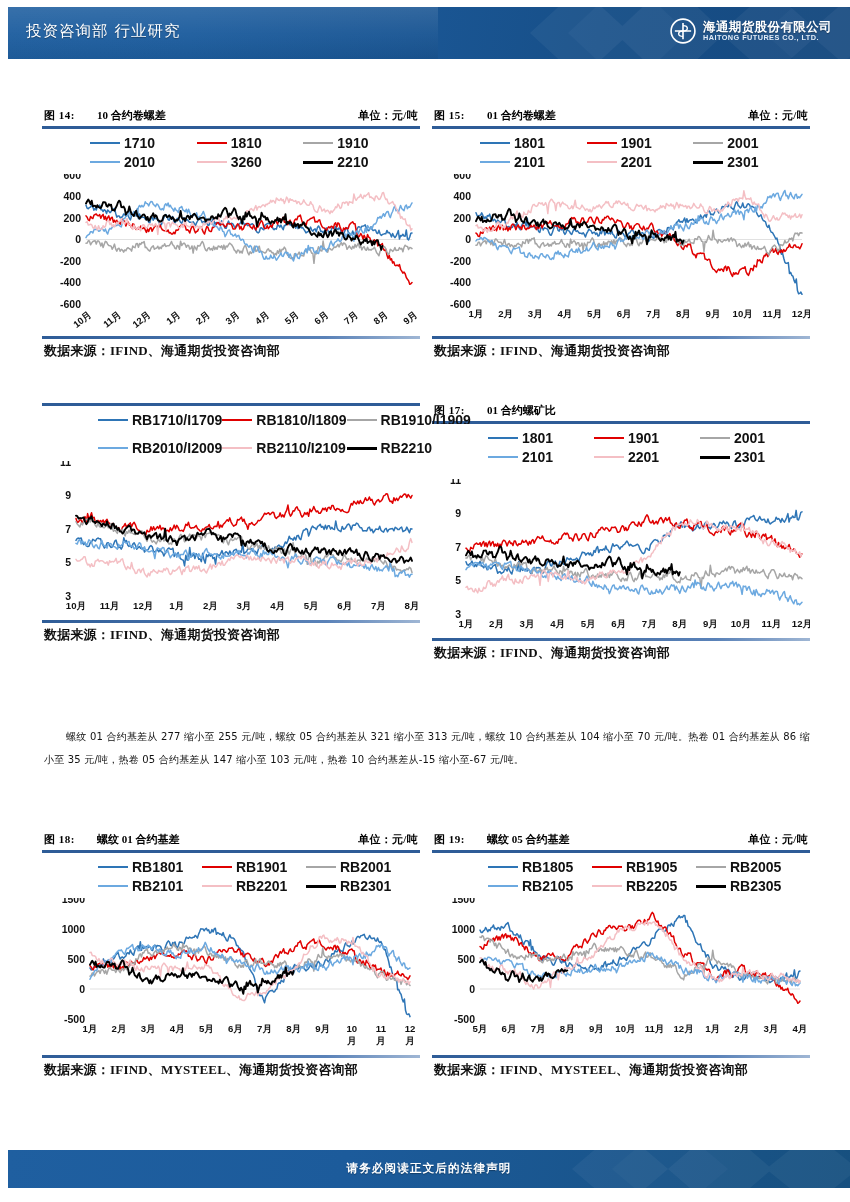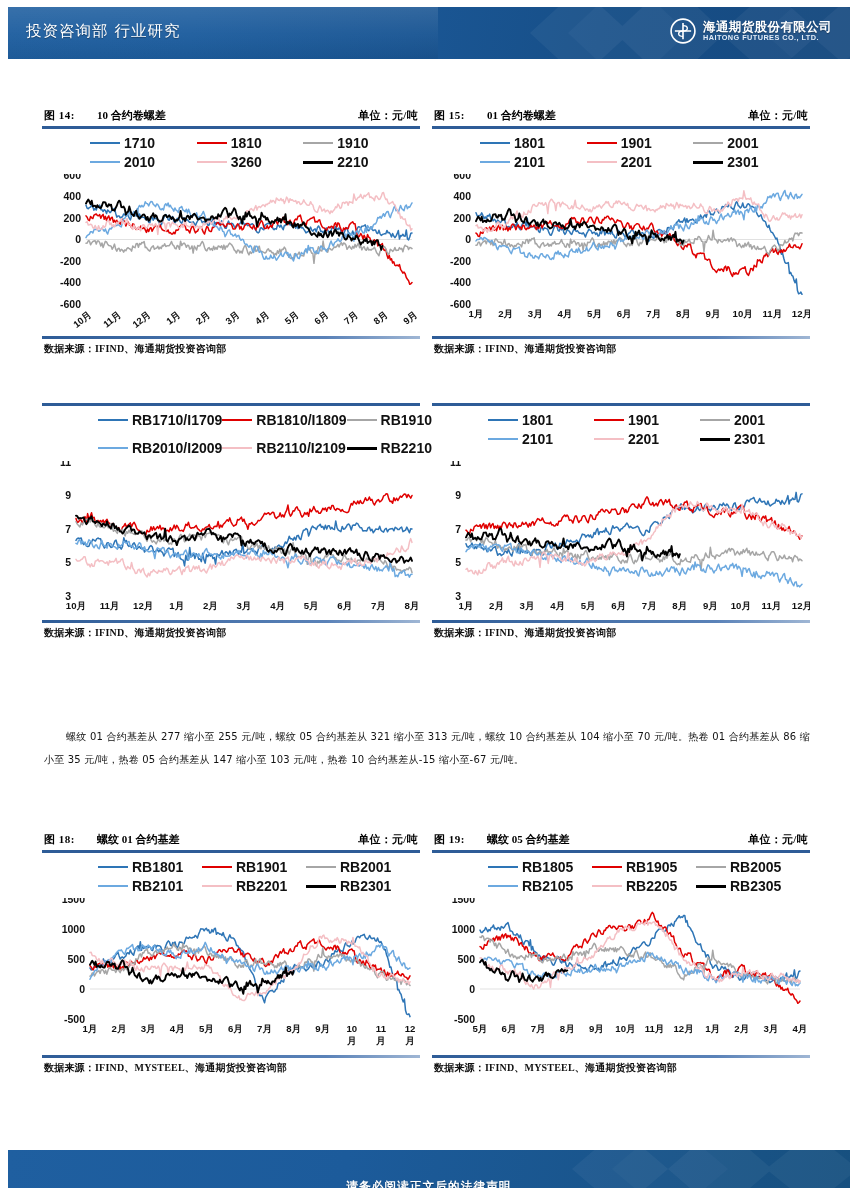--- a/index.html
+++ b/index.html
@@ -43,21 +43,21 @@
   .fig { width:378px; }
 
   .fig-head { display:flex; align-items:baseline; font-size:11px; font-weight:700; color:#000;
               padding:0 2px 3px 2px; }
   .fig-no { letter-spacing:.5px; }
   .fig-name { margin-left:22px; }
   .fig-unit { margin-left:auto; letter-spacing:.3px; }
   .rule-top { height:3px; background:#2e5c97; width:100%; }
   .rule-bot { height:3px; background:#2e5c97; width:100%; margin-top:2px;
               background:linear-gradient(90deg,#2e5c97 0%, #5a82b8 75%, #9fb6d4 100%); }
-  .fig-src { font-size:10px; font-weight:700; color:#111; padding:3px 2px 0 2px; letter-spacing:.2px; }
+  .fig-src { font-size:13px; font-weight:700; color:#111; padding:3px 2px 0 2px; letter-spacing:.2px; }
 
   .plot { position:relative; width:100%; background:#fff; }
   .plot svg { display:block; width:100%; height:100%; }
 
   
   .legend { position:absolute; display:grid; grid-template-columns:repeat(3,1fr); }
   .lg-item { display:flex; align-items:center; gap:4px; font-size:14px; font-weight:700;
              color:#111; font-family:"Liberation Sans",sans-serif; white-space:nowrap; }
   .lg-swatch { width:30px; height:0; border-top-width:2.6px; border-top-style:solid; flex:0 0 30px; }
 
@@ -78,21 +78,21 @@
   
   .page-footer {
     position:absolute; left:8px; bottom:14px; width:842px; height:38px;
     background: linear-gradient(100deg,#1f5fa0 0%, #1c5b9b 40%, #17507f 100%);
     overflow:hidden;
   }
   .ftr-diamonds { position:absolute; right:0; top:0; width:300px; height:38px; opacity:.5; }
   .ftr-text { position:absolute; left:0; right:0; top:11px; text-align:center; color:#fff;
               font-size:11.5px; font-weight:700; letter-spacing:1.2px;
               font-family:"DejaVu Sans","Liberation Sans",sans-serif;
-              text-shadow:0 1px 1px rgba(0,0,0,.3);margin-top:18px; }
+              text-shadow:0 1px 1px rgba(0,0,0,.3); }
 </style>
 </head>
 <body>
 
 <div class="page-header">
   <div class="hdr-sheen"></div>
   <svg class="hdr-diamonds" viewBox="0 0 330 52" preserveAspectRatio="none">
     <g fill="#ffffff" opacity="0.085">
       <polygon points="60,-20 110,26 60,72 10,26"></polygon>
       <polygon points="150,-26 205,26 150,78 95,26"></polygon>
@@ -307,20 +307,25 @@
           <div class="lg-item">
             <span class="lg-swatch" style="border-top-color: rgb(0, 0, 0); border-top-width: 3px;"></span>
             <span>RB2210/I2209</span>
           </div>
         </div>
       </div>
       <div class="rule-bot"></div>
       <div class="fig-src">数据来源：IFIND、海通期货投资咨询部</div>
     </div>
     <div class="fig">
+      <div class="fig-head">
+        <span class="fig-no">图 17:</span>
+        <span class="fig-name">01 合约螺矿比</span>
+        <span class="fig-unit"></span>
+      </div>
       <div class="rule-top"></div>
       <div class="plot" style="height: 212px;">
         <svg viewBox="0 0 378 212">
           <text class="ax ytick" x="29" y="59.6">11</text>
           <text class="ax ytick" x="29" y="93.1">9</text>
           <text class="ax ytick" x="29" y="126.6">7</text>
           <text class="ax ytick" x="29" y="160.1">5</text>
           <text class="ax ytick" x="29" y="193.6">3</text>
           <text class="ax xtick" x="34" y="203">1月</text>
           <text class="ax xtick" x="64.54545454545455" y="203">2月</text>

